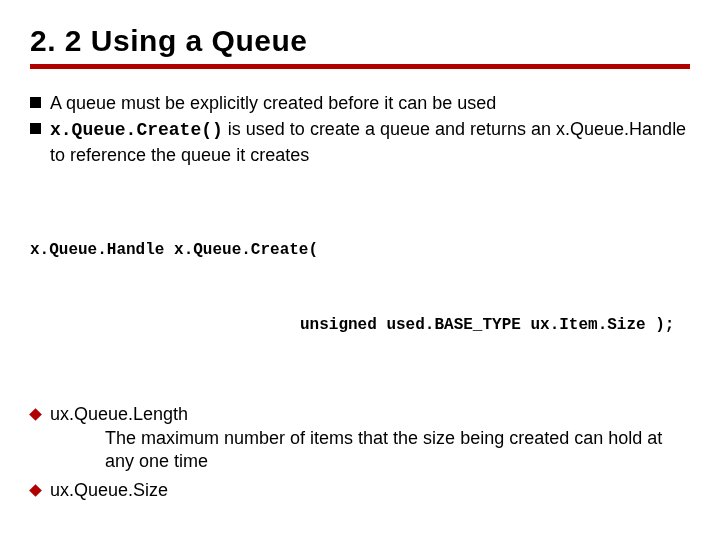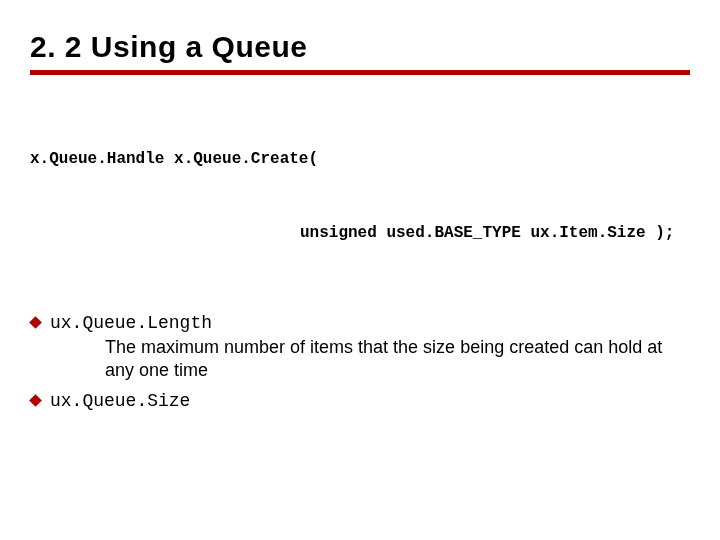--- a/index.html
+++ b/index.html
@@ -6,21 +6,21 @@
     margin: 0;
     padding: 0;
     width: 720px;
     height: 540px;
     background: #ffffff;
     font-family: Arial, Helvetica, sans-serif;
     color: #000;
   }
   .slide {
     box-sizing: border-box;
-    padding: 30px 30px 20px 30px;
+    padding: 24px 30px 20px 30px;
     width: 720px;
     height: 540px;
   }
   .title {
     font-family: "Arial Black", Arial, sans-serif;
     font-weight: 900;
     font-size: 30px;
     letter-spacing: 0.5px;
     margin-bottom: 6px;
   }
@@ -85,31 +85,39 @@
     width: 9px;
     height: 9px;
     background: #b00000;
     transform: rotate(45deg);
   }
   .param-desc {
     display: block;
     padding-left: 55px;
   }
   .param-name-text {
-    font-family: Liberation Mono, monospace;
+    font-family: Liberation Sans, sans-serif;
   }
 </style>
 </head>
 <body>
 
 <div class="slide">
 
   <div class="title">2. 2 Using a Queue</div>
   <div class="rule"></div>
 
+  <ul class="bullet-list">
+    <li class="bullet-z">
+      <span>A queue must be explicitly created before it can be used</span>
+    </li>
+    <li class="bullet-z">
+      <span class="mono">x.Queue.Create()</span><span> is used to create a queue and returns an x.Queue.Handle to reference the queue it creates</span>
+    </li>
+  </ul>
 
   <div class="sig-block">
     <div class="sig-row">
       <span class="sig-left">x.Queue.Handle x.Queue.Create(</span>
     </div>
     <div class="sig-row">
       <span class="sig-left"></span>
       <span class="sig-right">unsigned used.BASE_TYPE ux.Item.Size );</span>
     </div>
   </div>

